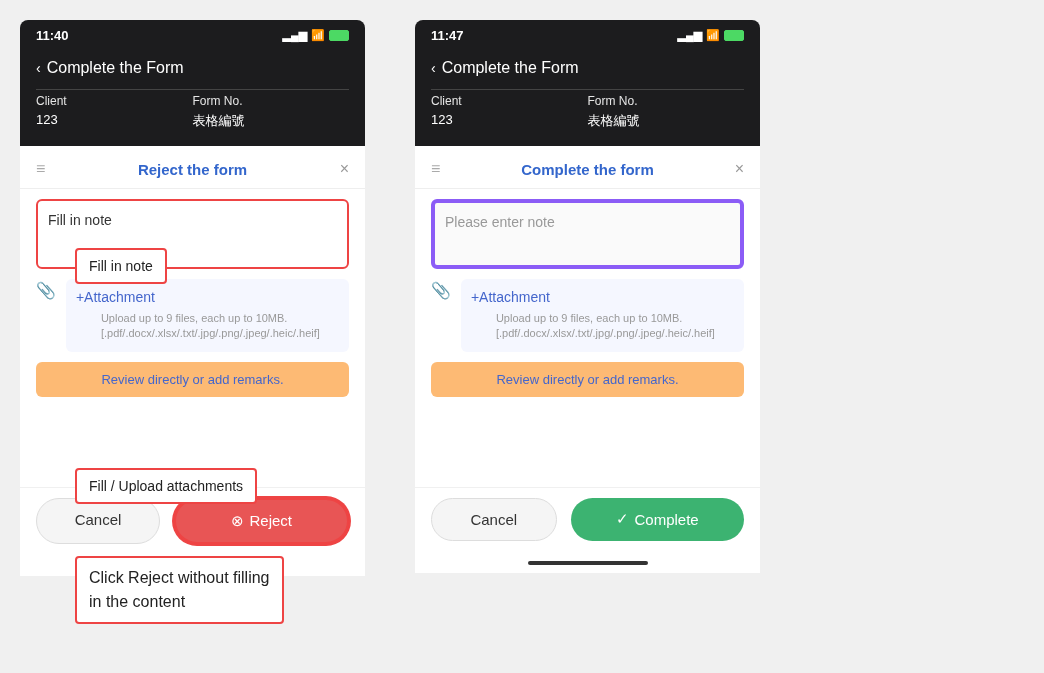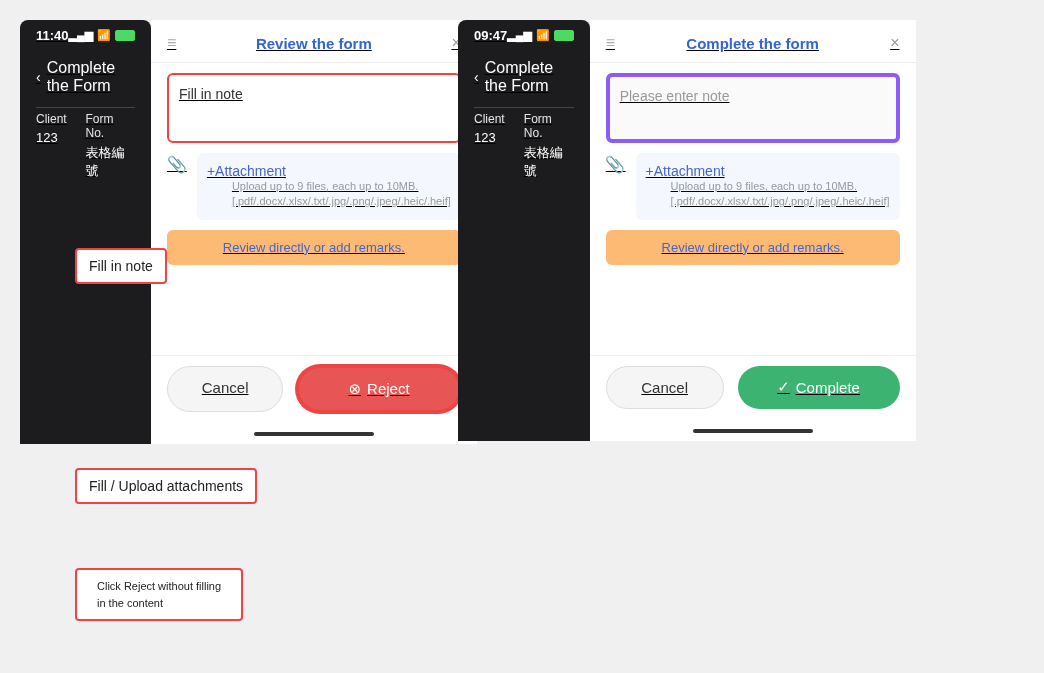--- a/index.html
+++ b/index.html
@@ -8,24 +8,23 @@
       background: #f0f0f0;
       display: flex;
       gap: 20px;
       padding: 20px;
       width: 1044px;
       min-height: 673px;
     }
 
     .phone-panel {
       display: flex;
-      flex-direction: row;
-      width: 388px;
+      flex-direction: column;
+      width: 345px;
       position: relative;
-      text-decoration: underline;
     }
 
     .phone-screen {
       background: #1c1c1e;
       border-radius: 8px 8px 0 0;
       padding: 8px 16px 12px;
       color: white;
     }
 
     .status-bar {
@@ -155,20 +154,21 @@
       flex: 1;
       background: #f5f7ff;
       border-radius: 6px;
       padding: 10px;
     }
 
     .attachment-btn {
       color: #4466cc;
       font-size: 14px;
       font-weight: 500;
+      margin-bottom: 6px;
       cursor: pointer;
     }
 
     .attachment-hint {
       font-size: 11px;
       color: #999;
       line-height: 1.4;
       margin-left: 25px;
     }
 
@@ -274,26 +274,26 @@
       background: white;
       padding: 8px 12px;
       font-size: 14px;
       color: #222;
       border-radius: 4px;
       z-index: 20;
     }
 
     .annotation-reject {
       position: absolute;
-      top: 548px;
+      top: 536px;
       left: 55px;
       border: 2px solid #e44;
       background: white;
-      padding: 8px 20px;
-      font-size: 11px;
+      padding: 8px 12px;
+      font-size: 16px;
       color: #222;
       border-radius: 4px;
       z-index: 20;
       line-height: 1.5;
     }
 
     .btn-reject-highlighted {
       border: 2px solid #e44 !important;
       box-shadow: 0 0 0 2px #e44;
     }
@@ -340,21 +340,21 @@
           <div>
             <div class="form-info-label">Form No.</div>
             <div class="form-info-value">表格編號</div>
           </div>
         </div>
       </div>
 
       <div class="dialog-area">
         <div class="dialog-header">
           <span style="color:#aaa;font-size:16px;">≡</span>
-          <span class="dialog-title">Review the form</span>
+          <span class="dialog-title">Reject the form</span>
           <span class="dialog-close">×</span>
         </div>
 
         <div class="dialog-body">
           <div style="height: 70px; border: 2px solid #e44; border-radius: 6px; padding: 10px; background: #fff;">
             <span class="note-input-text">Fill in note</span>
           </div>
 
           <div class="attachment-section">
             <span class="paperclip-icon">📎</span>
@@ -379,21 +379,21 @@
         <div class="home-indicator"></div>
       </div>
     </div>
   </div>
 
   <div class="panel-wrapper" style="margin-left: 20px;">
     <div class="phone-panel">
 
       <div class="phone-screen">
         <div class="status-bar">
-          <span>09:47</span>
+          <span>11:47</span>
           <div class="status-icons">
             <span>▂▄▆</span>
             <span>📶</span>
             <span class="battery-icon"></span>
           </div>
         </div>
         <div class="nav-bar">
           <span class="nav-back">‹</span>
           <span class="nav-title">Complete the Form</span>
         </div>

